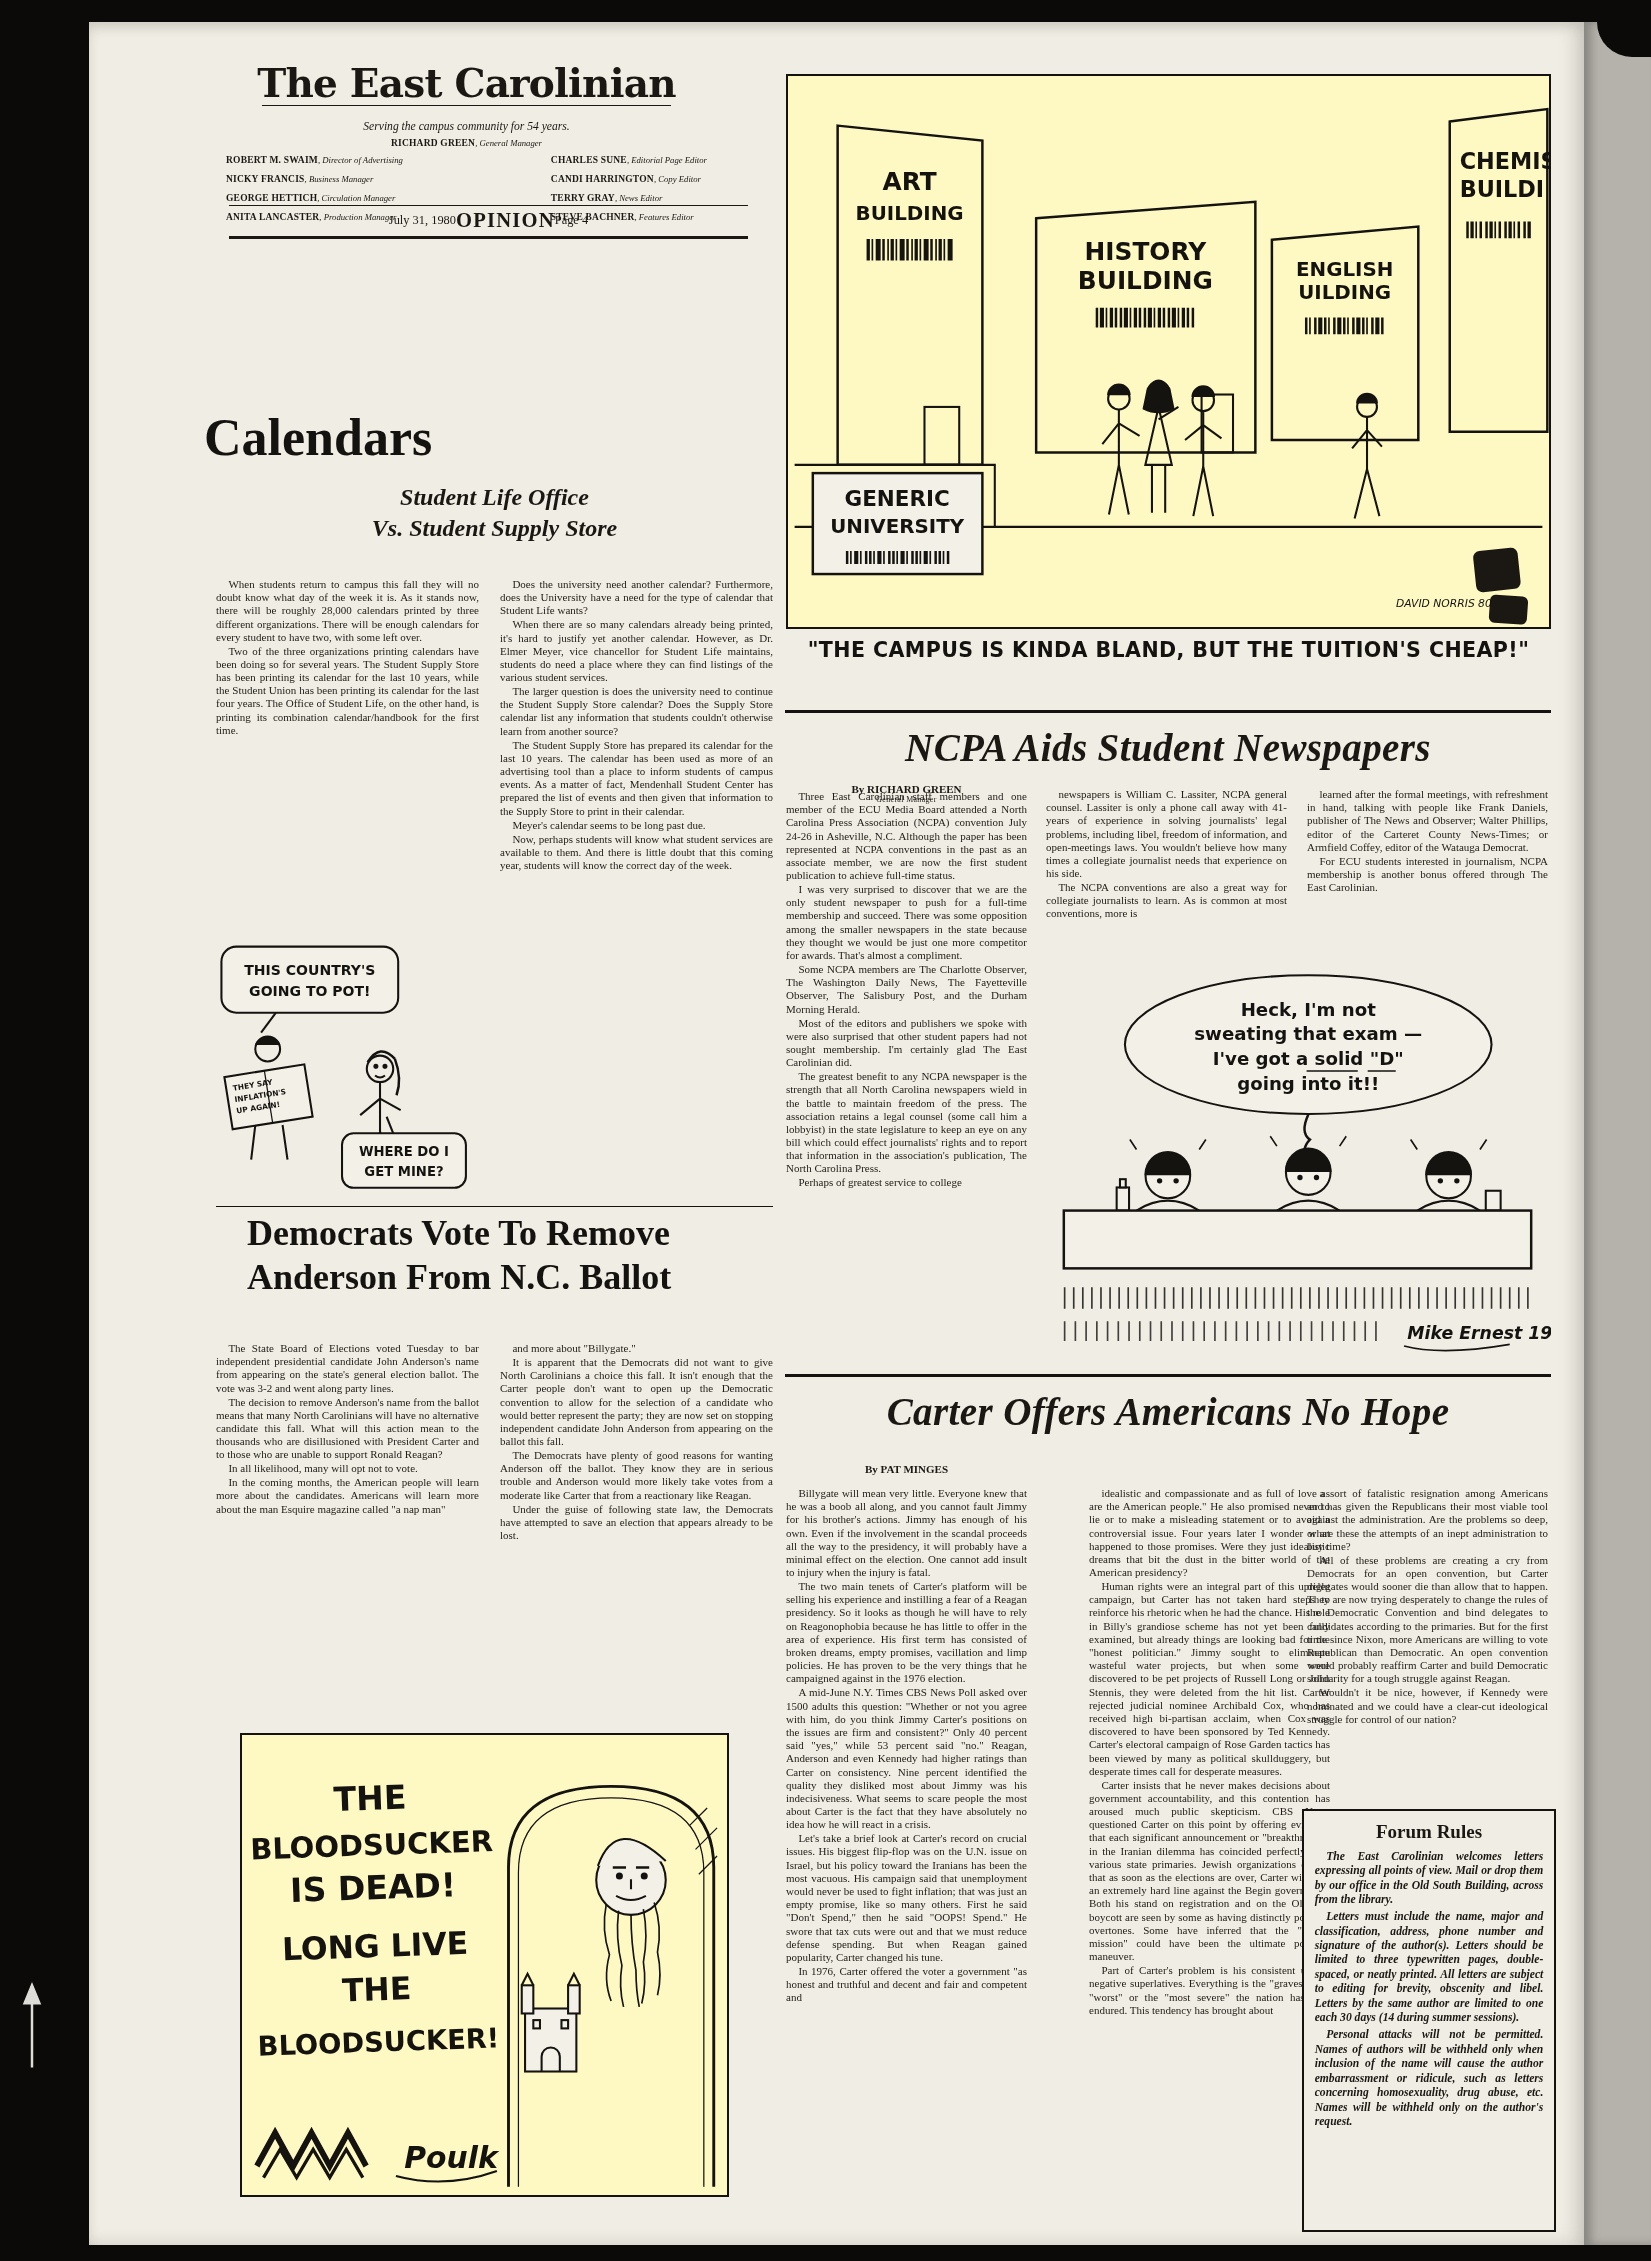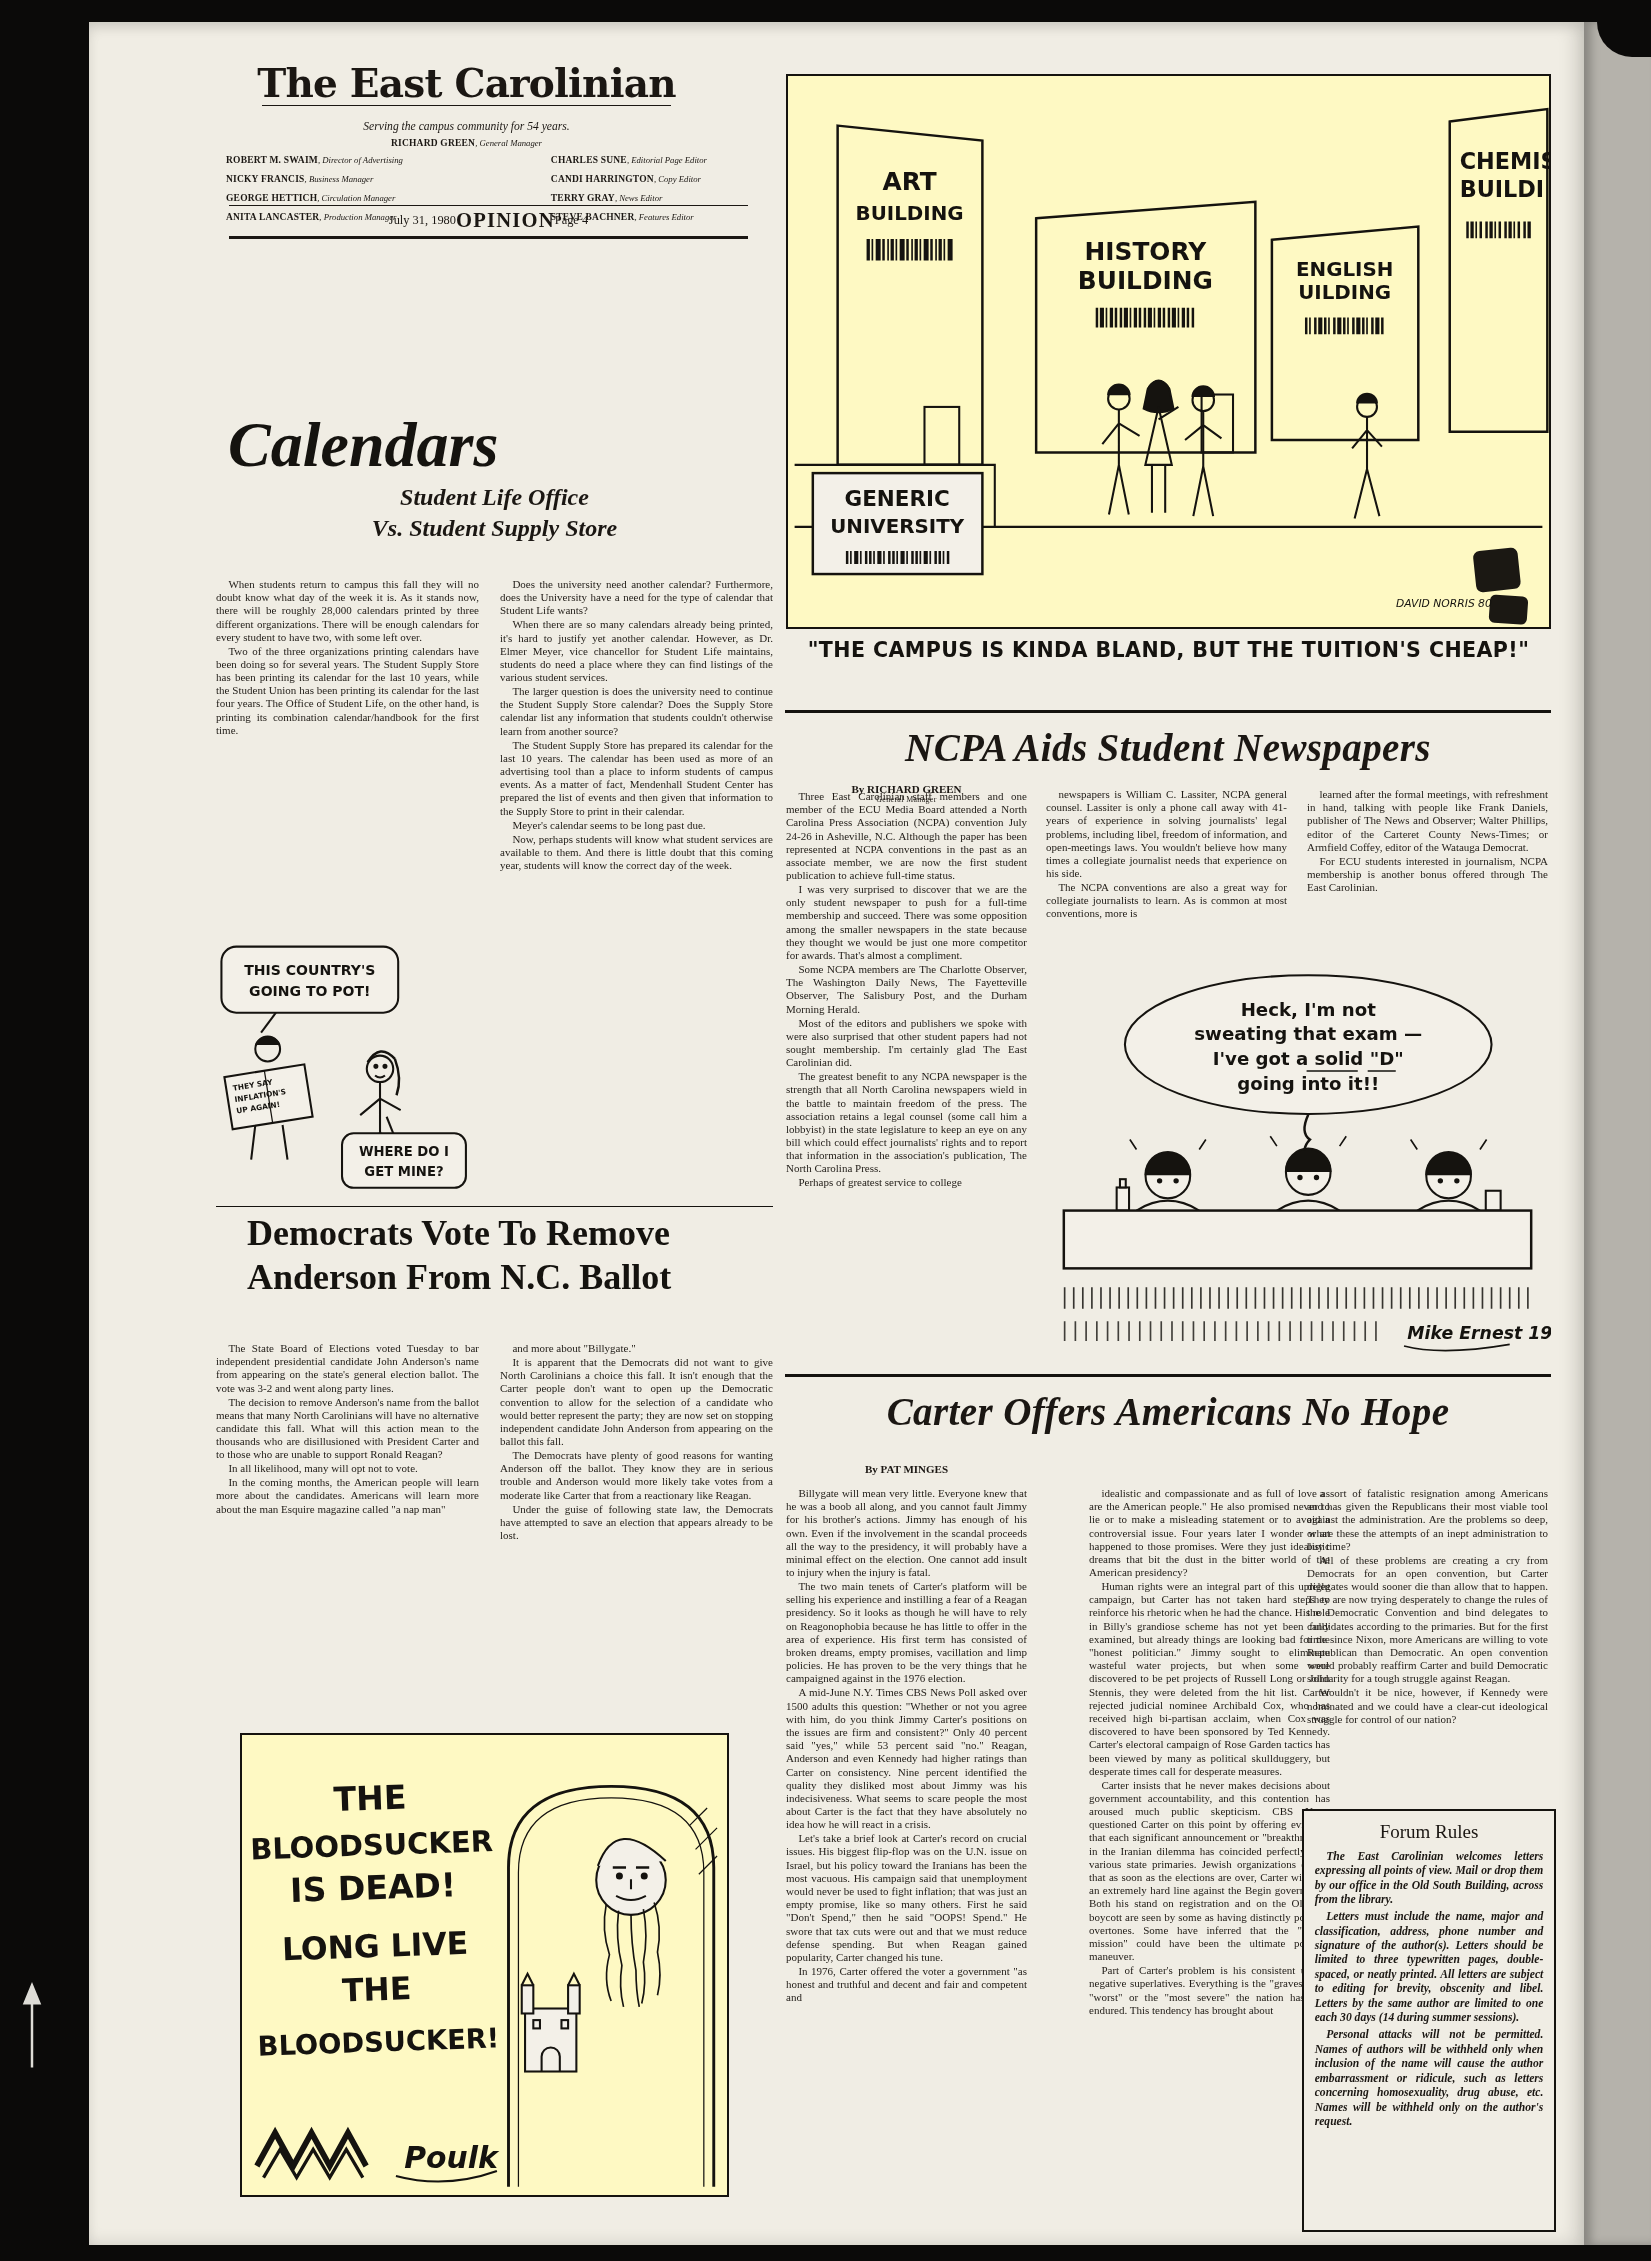--- a/index.html
+++ b/index.html
@@ -24,21 +24,21 @@
   .staff-name{font-weight:bold;font-size:9.5px;letter-spacing:0.2px;}
   .staff-role{font-style:italic;font-size:8.7px;}
   .staff-role::before{content:", ";}
   .dateline{left:229px;top:205px;width:519px;border-top:1.2px solid #1b1713;border-bottom:3.3px solid #1b1713;
             display:flex;align-items:center;justify-content:center;padding:2.5px 8.3px 4.1px;box-sizing:border-box;}
   .date-text,.page-text{font-size:12.4px;}
   .opinion{font-size:20.6px;font-weight:bold;letter-spacing:1.2px;}
 
   
   .hl{font-weight:bold;color:#15130f;}
-  .hl-calendars{left:228px;top:408px;font-size:64px;font-style:italic;}
+  .hl-calendars{left:204px;top:408px;font-size:52px;}
   .hl-sub{left:216px;width:557px;text-align:center;font-size:24px;font-weight:bold;font-style:italic;}
   .hl-democrats{left:247px;top:1212px;font-size:36px;line-height:1.22;}
   .rule{background:#15130f;}
   .hl-wide{left:785px;width:766px;text-align:center;font-size:39px;font-weight:bold;font-style:italic;letter-spacing:0.4px;}
   .byline{width:241px;text-align:center;}
   .by-name{font-weight:bold;font-size:11px;}
   .by-role{font-size:7.8px;letter-spacing:0.4px;}
   .body-col{position:absolute;text-align:justify;font-size:11px;line-height:1.2;color:#201c17;}
   .body-col p{margin:0 0 0.8px;text-indent:12.4px;}
 
@@ -47,21 +47,21 @@
   .caption{left:786px;top:638px;width:765px;text-align:center;font-family:"DejaVu Sans",sans-serif;
            font-weight:bold;font-size:20.6px;letter-spacing:0.4px;color:#15130f;}
   svg text{fill:#15130f;}
   .ht{font-family:"DejaVu Sans",sans-serif;font-weight:bold;}
   .hs{font-family:"DejaVu Sans",sans-serif;font-style:italic;}
   svg .ln{stroke:#15130f;fill:none;}
 
   
   .forum-box{left:1302px;top:1809px;width:254px;height:423px;border:2.5px solid #15130f;background:#f0ede4;
              padding:8.3px 10.7px;box-sizing:border-box;}
-  .forum-title{text-align:center;font-weight:normal;font-size:19px;margin:1.7px 0 6.6px;}
+  .forum-title{text-align:center;font-weight:bold;font-size:19px;margin:1.7px 0 6.6px;}
   .forum-text p{font-style:italic;font-weight:bold;font-size:11.6px;line-height:1.25;text-align:justify;
                 text-indent:11.6px;margin:0 0 2.5px;}
 </style>
 </head>
 <body>
 
 <div class="a paper"></div>
 <div class="a edge-strip"></div>
 <div class="a corner-shadow"></div>
 

